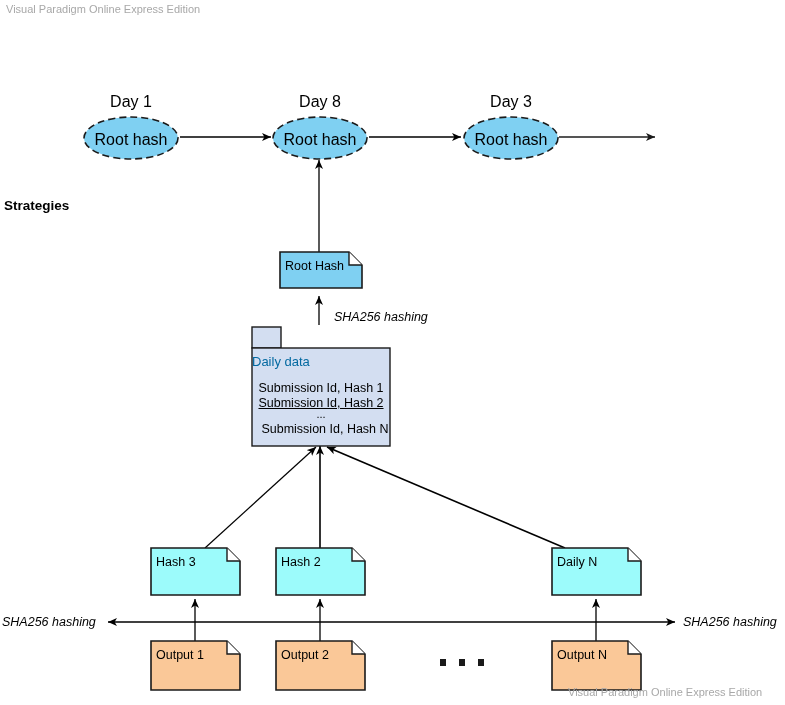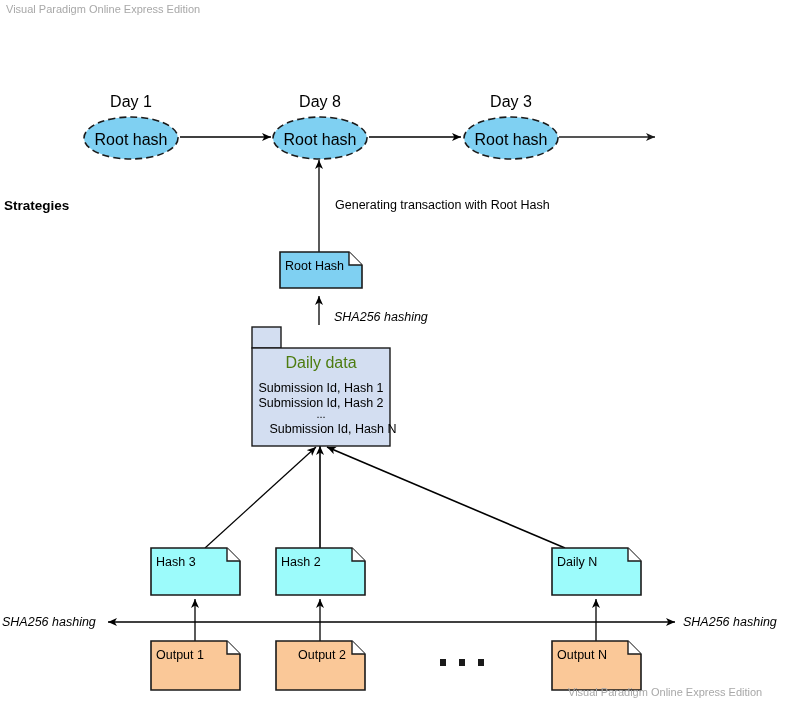--- a/index.html
+++ b/index.html
@@ -72,24 +72,23 @@
   }
   .edge-label {
     position: absolute;
     font-size: 12.5px;
     color: #000000;
     white-space: nowrap;
   }
   .edge-label.italic { font-style: italic; }
   .pkg-title {
     position: absolute;
-    font-size: 16px;
-    color: #4d7c0f;
-    white-space: nowrap;
-    text-align: center;
+    font-size: 13px;
+    color: #0369a1;
+    white-space: nowrap;
   }
   .pkg-line {
     position: absolute;
     font-size: 12.5px;
     color: #000000;
     white-space: nowrap;
     text-align: center;
   }
   .ellipsis-dots {
     position: absolute;
@@ -206,39 +205,38 @@
   <div class="day-label" style="left:91px; top:93px; width:80px;">Day 1</div>
   <div class="day-label" style="left:280px; top:93px; width:80px;">Day 8</div>
   <div class="day-label" style="left:471px; top:93px; width:80px;">Day 3</div>
 
   <div class="day-label" style="left:91px; top:131px; width:80px;">Root hash</div>
   <div class="day-label" style="left:280px; top:131px; width:80px;">Root hash</div>
   <div class="day-label" style="left:471px; top:131px; width:80px;">Root hash</div>
 
   <div class="node-label" style="left:285px; top:259px;">Root Hash</div>
 
-  <div class="edge-label" style="left:335px; top:198px;">Generating transaction with Root Hash</div>
 
   <div class="edge-label italic" style="left:334px; top:310px;">SHA256 hashing</div>
 
   <div class="pkg-title" style="left:252px; top:354px; width:138px;">Daily data</div>
   <div class="pkg-line" style="left:252px; top:381px; width:138px;">Submission Id, Hash 1</div>
-  <div class="pkg-line" style="left:252px; top:396px; width:138px;">Submission Id, Hash 2</div>
+  <div class="pkg-line" style="left:252px; top:396px; width:138px;text-decoration:underline;">Submission Id, Hash 2</div>
   <div class="pkg-line" style="left:252px; top:408px; width:138px; font-size:11px;">...</div>
-  <div class="pkg-line" style="left:252px; top:422px; width:162px;">Submission Id, Hash N</div>
+  <div class="pkg-line" style="left:244px; top:422px; width:162px;">Submission Id, Hash N</div>
 
   <div class="node-label" style="left:156px; top:555px;">Hash 3</div>
   <div class="node-label" style="left:281px; top:555px;">Hash 2</div>
   <div class="node-label" style="left:557px; top:555px;">Daily N</div>
 
   <div class="edge-label italic" style="left:2px; top:615px;">SHA256 hashing</div>
   <div class="edge-label italic" style="left:683px; top:615px;">SHA256 hashing</div>
 
   <div class="node-label" style="left:156px; top:648px;">Output 1</div>
-  <div class="node-label" style="left:298px; top:648px;">Output 2</div>
+  <div class="node-label" style="left:281px; top:648px;">Output 2</div>
   <div class="node-label" style="left:557px; top:648px;">Output N</div>
 
   <div class="ellipsis-dots">
     <i></i>
     <i></i>
     <i></i>
   </div>
 
   <div class="wm" id="wm-bottom">Visual Paradigm Online Express Edition</div>
 

